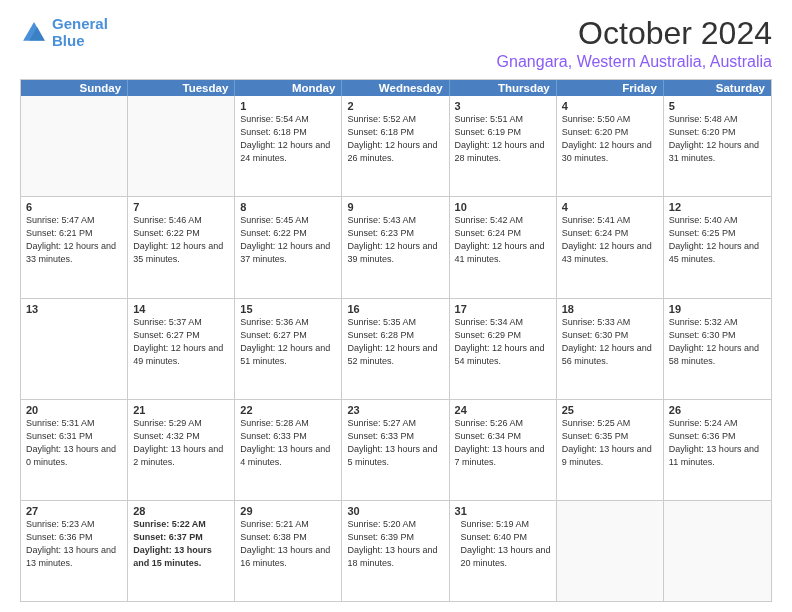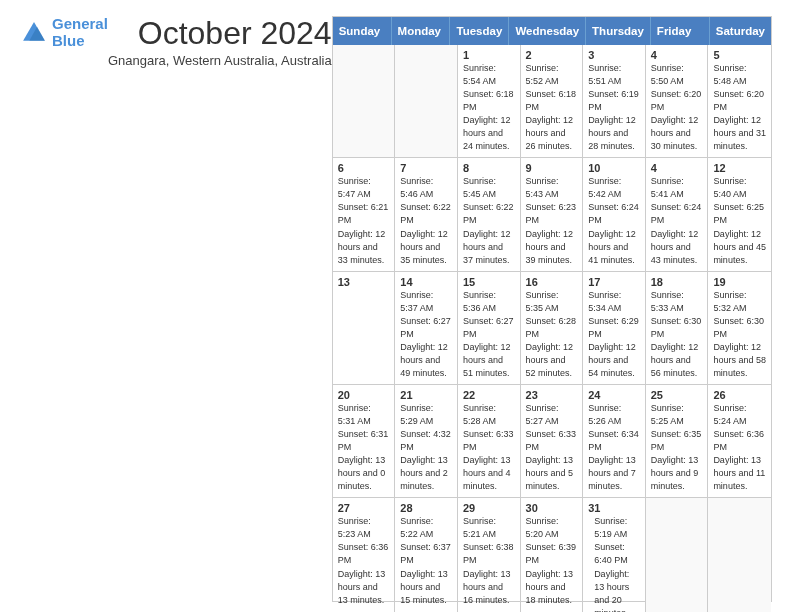--- a/index.html
+++ b/index.html
@@ -8,20 +8,21 @@
       background: #fff;
       width: 792px;
       height: 612px;
       overflow: hidden;
     }
     .page {
       width: 792px;
       height: 612px;
       padding: 16px 20px 10px 20px;
       display: flex;
+      flex-direction: column;
     }
     .header {
       display: flex;
       align-items: flex-start;
       justify-content: space-between;
       margin-bottom: 8px;
     }
     .logo {
       display: flex;
       align-items: center;
@@ -43,41 +44,41 @@
     .title-block {
       text-align: right;
     }
     .month-title {
       font-size: 32px;
       font-weight: 300;
       color: #333;
       line-height: 1.1;
     }
     .subtitle {
-      font-size: 13px;
-      color: #404040;
+      font-size: 16px;
+      color: #8b5cf6;
       margin-top: 2px;
     }
     .calendar {
       flex: 1;
       display: flex;
       flex-direction: column;
       border: 1px solid #ccc;
     }
     .cal-header {
       display: grid;
       grid-template-columns: repeat(7, 1fr);
       background: #4a7fc1;
     }
     .cal-header-cell {
       color: #fff;
       font-size: 11.5px;
       font-weight: bold;
-      padding: 8px 6px;
-      text-align: left;
+      padding: 2px 6px;
+      text-align: right;
       border-right: 1px solid #6a9fd1;
     }
     .cal-header-cell:last-child { border-right: none; }
     .cal-body {
       flex: 1;
       display: flex;
       flex-direction: column;
     }
     .cal-row {
       display: grid;
@@ -126,22 +127,22 @@
     </div>
     <div class="title-block">
       <div class="month-title">October 2024</div>
       <div class="subtitle">Gnangara, Western Australia, Australia</div>
     </div>
   </div>
 
   <div class="calendar">
     <div class="cal-header">
     <div class="cal-header-cell">Sunday</div>
+        <div class="cal-header-cell">Tuesday</div>
         <div class="cal-header-cell">Monday</div>
-        <div class="cal-header-cell">Tuesday</div>
         <div class="cal-header-cell">Wednesday</div>
         <div class="cal-header-cell">Thursday</div>
         <div class="cal-header-cell">Friday</div>
         <div class="cal-header-cell">Saturday</div>
       </div>
     <div class="cal-body">
     <div class="cal-row">
           <div class="cal-cell empty"></div>
           <div class="cal-cell empty"></div>
           <div class="cal-cell">
@@ -306,21 +307,21 @@
         </div>
         <div class="cal-row">
           <div class="cal-cell">
             <span class="day-num">27</span>
             <div class="day-info" style="white-space: pre-line;">Sunrise: 5:23 AM
 Sunset: 6:36 PM
 Daylight: 13 hours and 13 minutes.</div>
           </div>
           <div class="cal-cell">
             <span class="day-num">28</span>
-            <div class="day-info" style="white-space: pre-line;">Sunrise: 5:22 AM
+            <div class="day-info" style="white-space: pre-line; font-weight: bold;">Sunrise: 5:22 AM
 Sunset: 6:37 PM
 Daylight: 13 hours and 15 minutes.</div>
           </div>
           <div class="cal-cell">
             <span class="day-num">29</span>
             <div class="day-info" style="white-space: pre-line;">Sunrise: 5:21 AM
 Sunset: 6:38 PM
 Daylight: 13 hours and 16 minutes.</div>
           </div>
           <div class="cal-cell">

